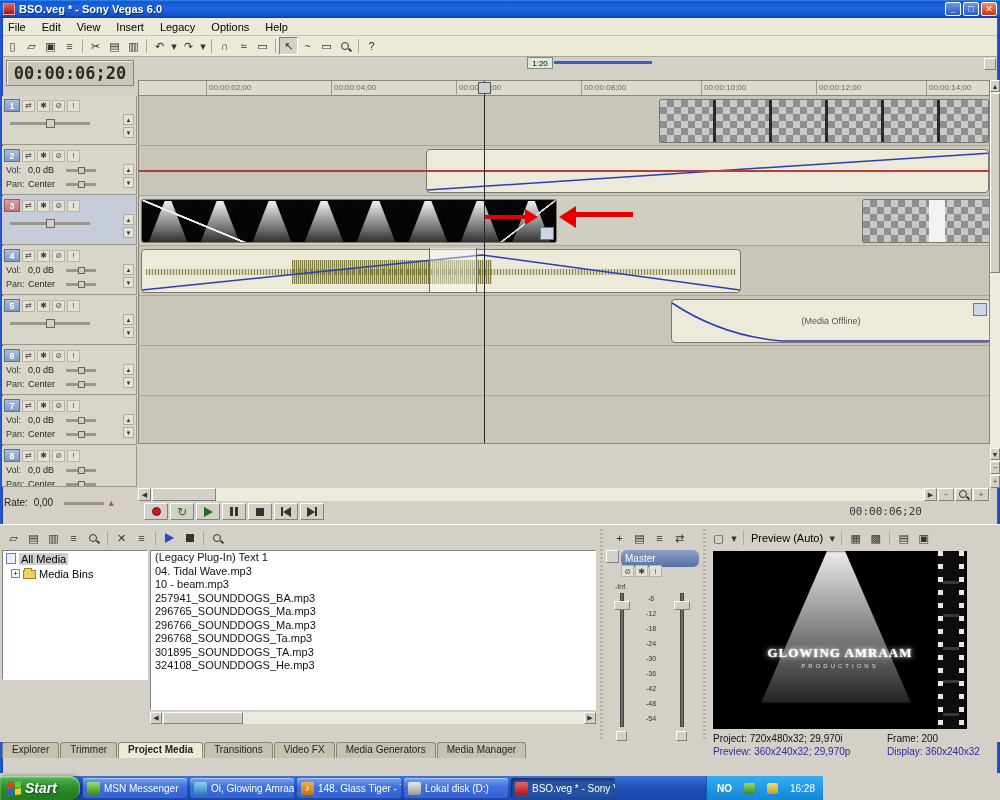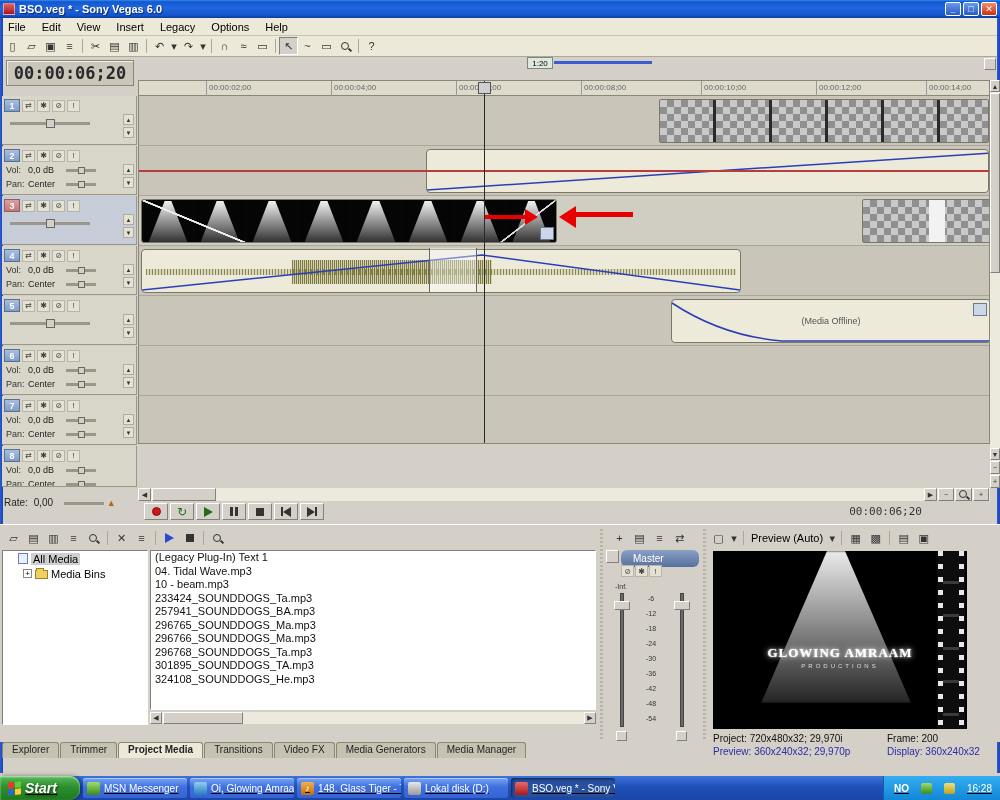--- a/index.html
+++ b/index.html
@@ -113,21 +113,21 @@
   .mag::before{content:"";position:absolute;left:1px;top:1px;width:6px;height:6px;border:1.5px solid #333;border-radius:50%;}
   .mag::after{content:"";position:absolute;left:8px;top:8px;width:4px;height:2px;background:#333;transform:rotate(45deg);}
   .whitebox{background:#fff;border-top:1px solid #808080;border-left:1px solid #808080;border-right:1px solid #fff;border-bottom:1px solid #fff;}
   .treeitem{display:flex;align-items:center;gap:3px;height:15px;padding-left:3px;font-size:11px;white-space:nowrap;}
   .treesel{background:#cfcfcf;padding:0 2px;}
   .docico{width:10px;height:11px;background:#e8f0ff;border:1px solid #6a80b0;flex:none;}
   .folder{width:13px;height:9px;background:#f0d060;border:1px solid #a08020;position:relative;display:inline-block;flex:none;margin-top:2px;}
   .folder::before{content:"";position:absolute;top:-3px;left:0;width:6px;height:2px;background:#f0d060;border:1px solid #a08020;border-bottom:none;}
   .filerow{height:13.5px;padding-left:4px;font-size:11px;white-space:nowrap;color:#111;}
   .grip{background:repeating-linear-gradient(180deg,#b8b4a8 0 2px,transparent 2px 4px);width:3px;}
-  .mixtitle{height:17px;background:linear-gradient(#8aa0c4,#56709e);color:#fff;font-size:10px;display:flex;align-items:center;padding-left:12px;border-radius:6px;}
+  .mixtitle{height:17px;background:linear-gradient(#8aa0c4,#56709e);color:#fff;font-size:10px;display:flex;align-items:center;padding-left:4px;border-radius:6px;}
   .scalelab{position:absolute;font-size:7px;color:#333;width:30px;text-align:center;}
   .fadertrack{position:absolute;width:4px;background:#6a6a6a;border:1px solid #444;}
   .faderknob{position:absolute;width:16px;height:9px;}
   .screen{position:absolute;background:#000;overflow:hidden;}
   .lightcone{position:absolute;left:62px;top:0;width:150px;height:152px;
     clip-path:polygon(44% 0,56% 0,100% 100%,0 100%);
     background:linear-gradient(rgba(255,255,255,.92),rgba(255,255,255,.14));filter:blur(1px);}
   .ovtitle{position:absolute;left:0;top:94px;width:254px;text-align:center;color:#fff;
     font-family:"Liberation Serif","DejaVu Serif",serif;font-size:13px;font-weight:bold;letter-spacing:1px;
     text-shadow:0 0 6px #fff,0 0 2px #fff;}
@@ -136,22 +136,22 @@
   .holes{position:absolute;top:0;width:5px;height:178px;background:repeating-linear-gradient(180deg,#e8e8e8 0 5px,transparent 5px 13px);}
   .frlines{position:absolute;left:6px;width:16px;top:0;height:178px;background:repeating-linear-gradient(180deg,transparent 0 30px,#3a3a3a 30px 33px);}
   .infobar{position:absolute;font-size:10px;color:#111;}
   .blueinfo{color:#2a2aa8;}
 
   
   .tabsrow{position:absolute;left:2px;top:742px;height:16px;display:flex;gap:1px;}
   .tab{padding:1px 9px;background:#c6c2b2;border:1px solid #8a8674;border-bottom:none;border-radius:3px 3px 0 0;font-size:10px;color:#222;}
   .tab.active{background:#ece9d8;font-weight:bold;}
   .statusrow{position:absolute;left:0;top:758px;width:1000px;height:16px;font-size:10px;color:#111;}
-  .taskbar{position:absolute;left:0;top:776px;width:1000px;height:24px;
-    background:linear-gradient(#3c74dc,#2050b8 45%,#1b46aa);display:flex;align-items:center;text-decoration:underline;}
+  .taskbar{position:absolute;left:0;top:776px;width:823px;height:24px;
+    background:linear-gradient(#3c74dc,#2050b8 45%,#1b46aa);display:flex;align-items:center;}
   .startbtn{height:24px;width:80px;border-radius:0 10px 10px 0;display:flex;align-items:center;gap:4px;padding-left:8px;
     background:linear-gradient(#5aba5a,#2d8f2d 45%,#1e7a1e);box-shadow:inset 0 1px 2px #bfe8bf,2px 0 4px rgba(0,0,0,.4);
     color:#fff;font-size:14px;font-weight:bold;font-style:italic;text-shadow:1px 1px 2px #114411;}
   .flag{position:relative;width:13px;height:13px;flex:none;transform:skewY(-6deg);}
   .flag i{position:absolute;width:6px;height:6px;display:block;}
   .taskbtn{height:20px;width:104px;margin-left:3px;border-radius:3px;display:flex;align-items:center;gap:4px;padding:0 4px;
     background:linear-gradient(#79a5f2,#3f6fe0 45%,#3763d2);color:#fff;font-size:10px;white-space:nowrap;overflow:hidden;
     box-shadow:inset 0 1px 0 #a8c4f8;}
   .taskbtn.active{background:#27509f;box-shadow:inset 1px 1px 3px #12234a;}
   .tbico{width:13px;height:13px;flex:none;border-radius:2px;display:flex;align-items:center;justify-content:center;font-size:9px;color:#fff;}
@@ -589,37 +589,36 @@
         </span>
       <span class="tbtn">
           <span class="sh-stop"></span>
         </span>
       <span class="tsep"></span>
       <span class="tbtn">
           <span class="mag"></span>
         </span>
     </div>
 
-    <div class="abs whitebox" style="left:2px;top:25px;width:146px;height:175px;padding-left:12px;">
+    <div class="abs whitebox" style="left:2px;top:25px;width:146px;height:130px;">
       <div class="treeitem">
         <span class="docico"></span>
         <span class="treesel">All Media</span>
       </div>
       <div class="treeitem" style="padding-left:8px;">
         <span style="font-size:8px;width:9px;height:9px;border:1px solid #888;display:inline-flex;align-items:center;justify-content:center;">+</span>
         <span class="folder"></span>
         <span>Media Bins</span>
       </div>
     </div>
 
     <div class="abs whitebox" style="left:150px;top:25px;width:446px;height:160px;overflow:hidden;">
       <div class="filerow">(Legacy Plug-In) Text 1</div>
       <div class="filerow">04. Tidal Wave.mp3</div>
       <div class="filerow">10 - beam.mp3</div>
-      <div class="filerow">233424_SOUNDDOGS_Ta.mp3</div>
       <div class="filerow">257941_SOUNDDOGS_BA.mp3</div>
       <div class="filerow">296765_SOUNDDOGS_Ma.mp3</div>
       <div class="filerow">296766_SOUNDDOGS_Ma.mp3</div>
       <div class="filerow">296768_SOUNDDOGS_Ta.mp3</div>
       <div class="filerow">301895_SOUNDDOGS_TA.mp3</div>
       <div class="filerow">324108_SOUNDDOGS_He.mp3</div>
     </div>
 
     <div class="abs scroll" style="left:150px;top:187px;width:446px;height:12px;">
       <div class="bevel-out sbtn" style="position:absolute;left:0;width:12px;height:12px;">◀</div>

